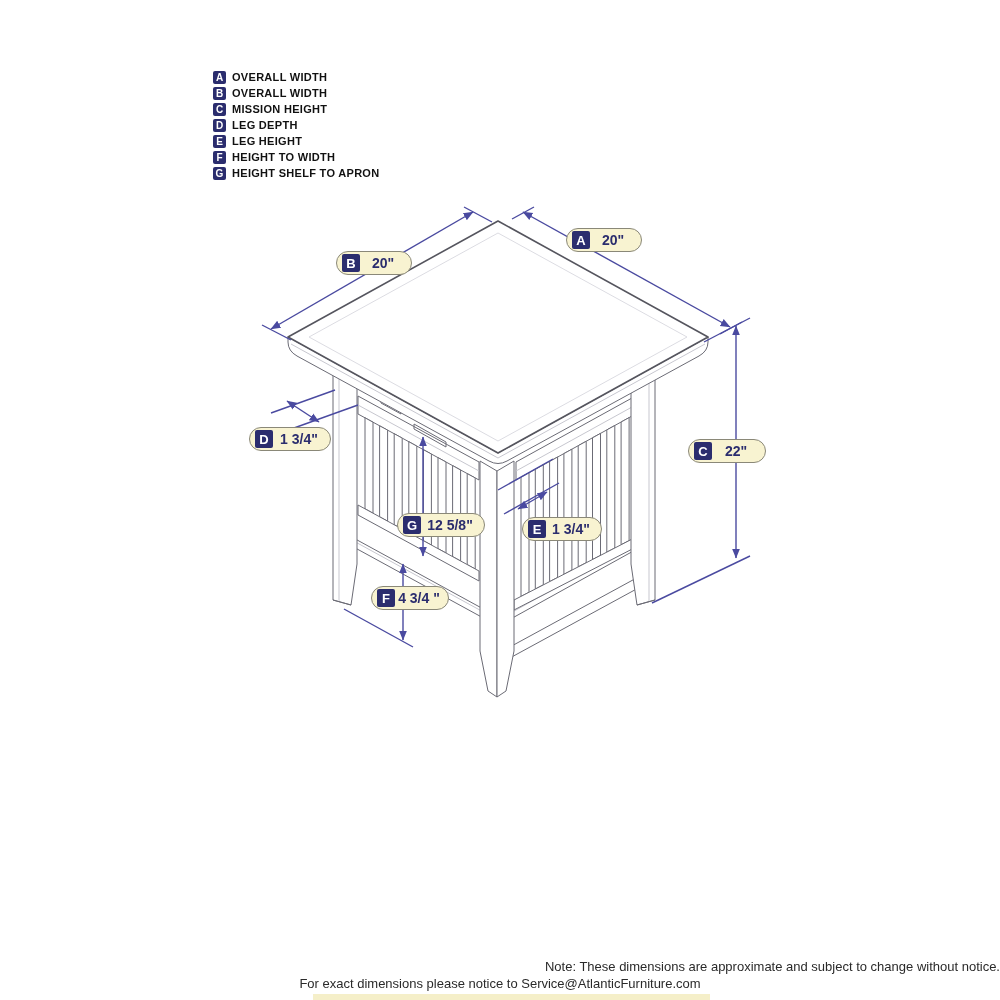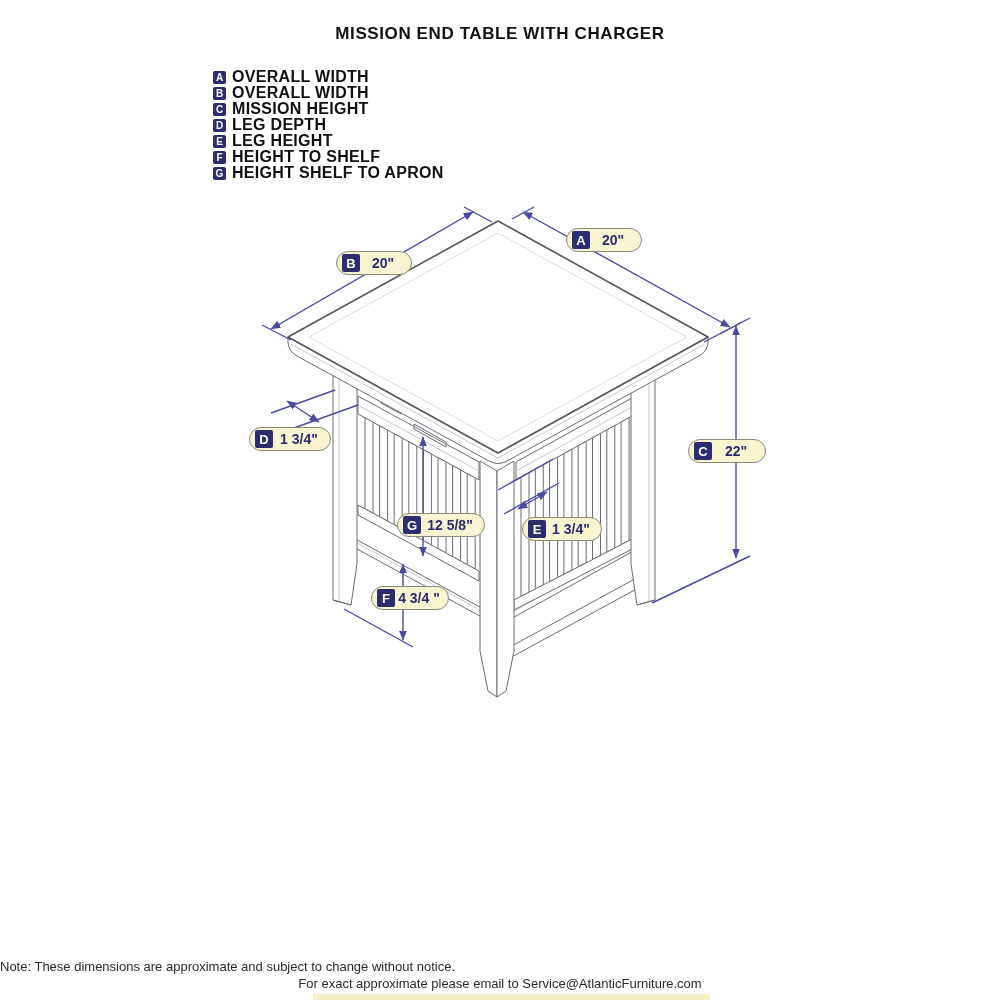--- a/index.html
+++ b/index.html
@@ -7,40 +7,39 @@
         font-family:"Liberation Sans", sans-serif;}
   
   .title{position:absolute;left:0;top:24px;width:100%;text-align:center;
          font-size:17px;font-weight:bold;color:#111;letter-spacing:.6px;}
   
   .legend{position:absolute;left:213px;top:69px;}
   .legend-row{display:flex;align-items:center;height:16px;}
   .chip{display:inline-flex;align-items:center;justify-content:center;
         background:#2b2d6e;color:#fff;font-weight:bold;border-radius:2px;}
   .legend-row .chip{width:13px;height:13px;font-size:10px;margin-right:6px;flex:0 0 auto;}
-  .legend-row .ltext{font-size:16px;font-weight:bold;color:#111;letter-spacing:.3px;white-space:nowrap;}
+  .legend-row .ltext{font-size:11px;font-weight:bold;color:#111;letter-spacing:.3px;white-space:nowrap;}
   
   svg#draw{position:absolute;left:0;top:0;}
   
   .dim-label{position:absolute;height:24px;background:#f8f3d1;border:1.5px solid #8a8878;
              border-radius:12px;display:flex;align-items:center;padding:0 5px;box-sizing:border-box;
              z-index:5;}
   .dim-label .chip{width:18px;height:18px;font-size:13px;border-radius:2px;flex:0 0 auto;}
   .dim-label .val{flex:1;text-align:center;font-size:14px;font-weight:bold;color:#2b2d6e;white-space:nowrap;}
   
-  .note1{position:absolute;left:0;top:959px;width:100%;text-align:left;font-size:13px;color:#2a2a2a;}
+  .note1{position:absolute;left:0;top:959px;width:100%;text-align:right;font-size:13px;color:#2a2a2a;}
   .note2{position:absolute;left:0;top:976px;width:100%;text-align:center;font-size:13px;color:#2a2a2a;}
   .hbar{position:absolute;left:313px;top:994px;width:397px;height:8px;background:#f5efc9;}
 </style>
 </head>
 <body>
 
 <div id="page">
 
-  <div class="title">MISSION END TABLE WITH CHARGER</div>
 
   <div class="legend">
     <div class="legend-row">
       <span class="chip">A</span>
       <span class="ltext">OVERALL WIDTH</span>
     </div>
     <div class="legend-row">
       <span class="chip">B</span>
       <span class="ltext">OVERALL WIDTH</span>
     </div>
@@ -51,21 +50,21 @@
     <div class="legend-row">
       <span class="chip">D</span>
       <span class="ltext">LEG DEPTH</span>
     </div>
     <div class="legend-row">
       <span class="chip">E</span>
       <span class="ltext">LEG HEIGHT</span>
     </div>
     <div class="legend-row">
       <span class="chip">F</span>
-      <span class="ltext">HEIGHT TO SHELF</span>
+      <span class="ltext">HEIGHT TO WIDTH</span>
     </div>
     <div class="legend-row">
       <span class="chip">G</span>
       <span class="ltext">HEIGHT SHELF TO APRON</span>
     </div>
   </div>
 
   <svg id="draw" width="1000" height="1000" viewBox="0 0 1000 1000">
     <defs>
       <marker id="arr" viewBox="0 0 10 10" refX="9" refY="5" markerWidth="7.5" markerHeight="7.5" orient="auto-start-reverse">
@@ -188,16 +187,16 @@
   <div class="dim-label" style="left:371px;top:586px;width:78px;">
     <span class="chip">F</span>
     <span class="val">4 3/4 "</span>
   </div>
   <div class="dim-label" style="left:397px;top:513px;width:88px;">
     <span class="chip">G</span>
     <span class="val">12 5/8"</span>
   </div>
 
   <div class="note1">Note: These dimensions are approximate and subject to change without notice.</div>
-  <div class="note2">For exact approximate please email to Service@AtlanticFurniture.com</div>
+  <div class="note2">For exact dimensions please notice to Service@AtlanticFurniture.com</div>
   <div class="hbar"></div>
 
 </div>
 
 </body></html>

